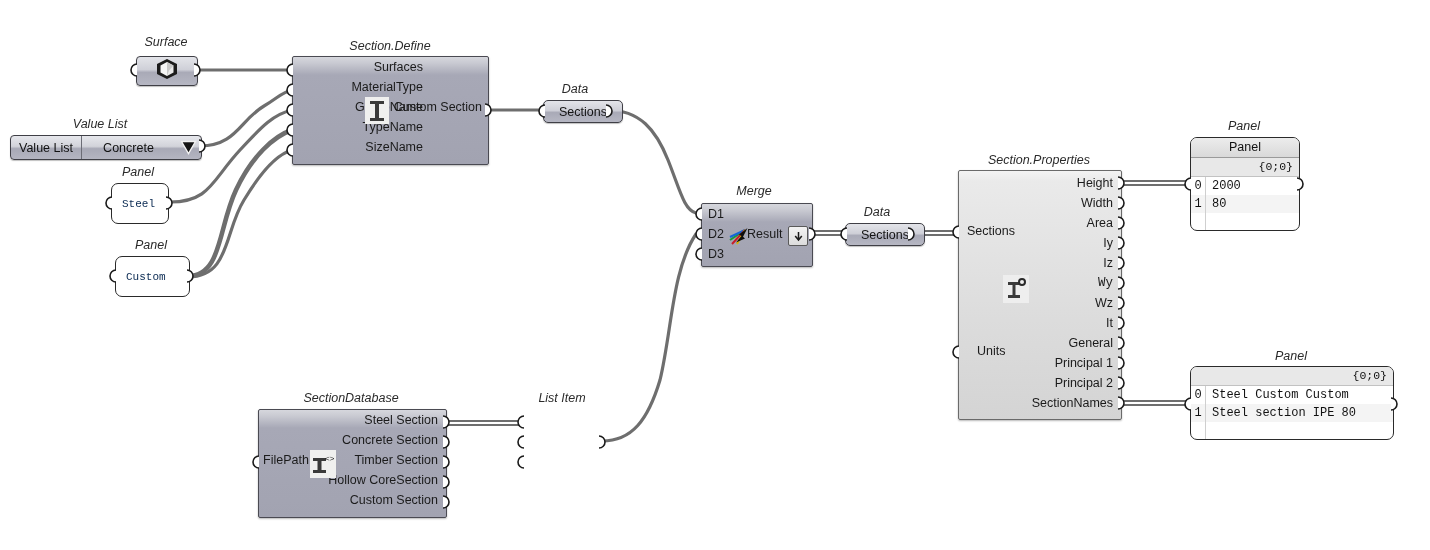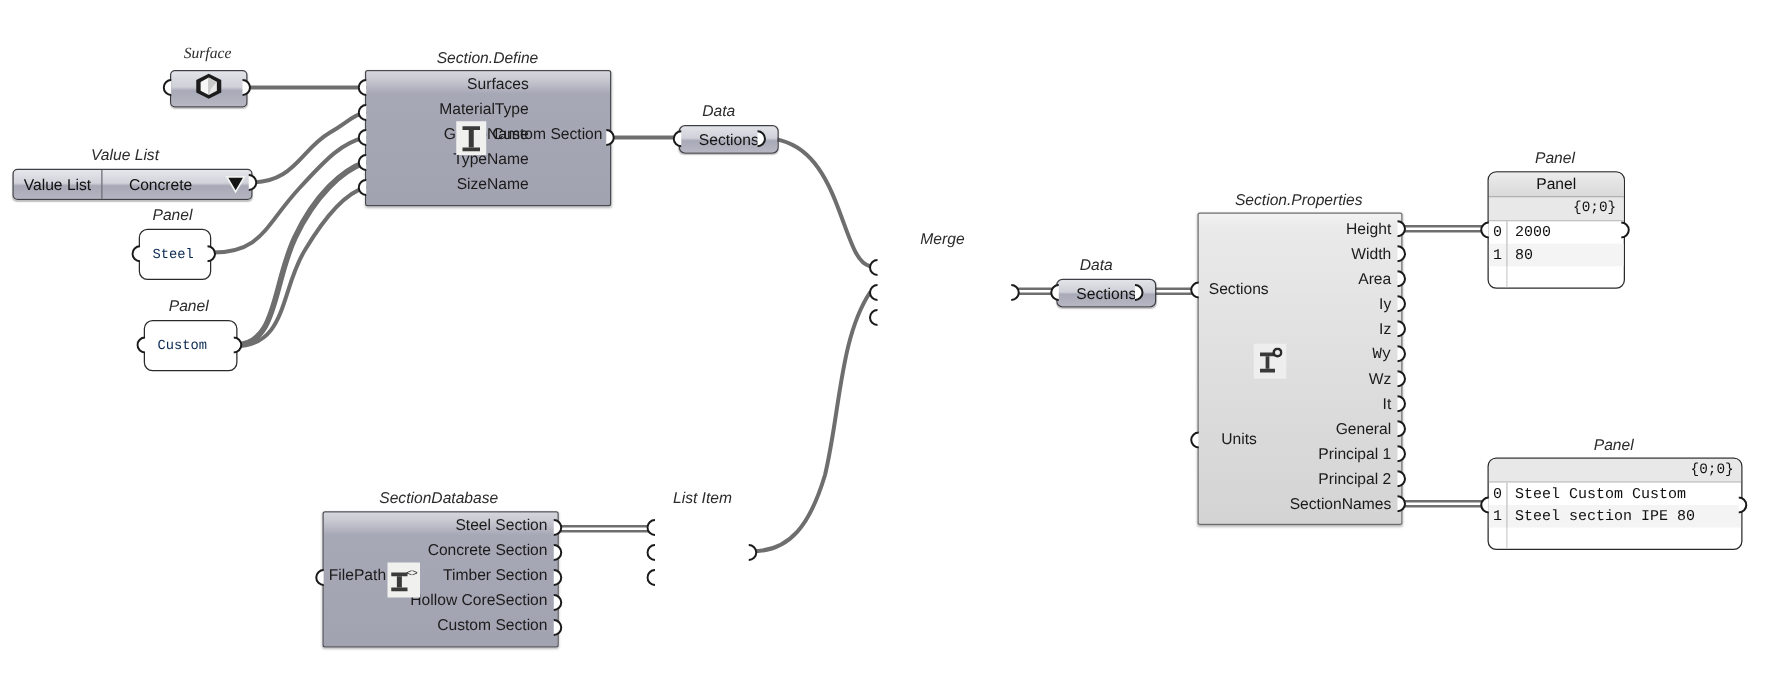--- a/index.html
+++ b/index.html
@@ -144,21 +144,21 @@
       <path d="M1121,185 L1190,185" stroke-width="2"></path>
 
       <path d="M1121,401 L1190,401" stroke-width="2"></path>
       <path d="M1121,405 L1190,405" stroke-width="2"></path>
 
       <path d="M446,421 L522,421" stroke-width="2"></path>
       <path d="M446,425 L522,425" stroke-width="2"></path>
     </g>
   </svg>
 
-  <div class="cap" style="left:120px;top:35px;width:92px;font-family:Liberation Serif, serif;">Surface</div>
+  <div class="cap" style="left:120px;top:35px;width:92px;">Surface</div>
   <div style="position:absolute;left:136px;top:56px;width:60px;height:28px;border:1px solid #3f3f46;border-radius:4px;
               background:linear-gradient(to bottom,#e3e4e9 0%,#cfd0d8 45%,#a9aab7 55%,#b6b7c3 100%);
               display:flex;align-items:center;justify-content:center;box-shadow:0 1px 1px rgba(0,0,0,.25);">
     <span style="display:block;">
       <svg width="24" height="22" viewBox="0 0 24 22">
         <polygon points="12,1 22,6 22,16 12,21 2,16 2,6" fill="#1c1c1c"></polygon>
         <polygon points="12,4 18.5,7.5 18.5,14.5 12,18 12,4" fill="#e9e9e9"></polygon>
         <polygon points="12,4 12,18 5.5,14.5 5.5,7.5" fill="#f6f6f6"></polygon>
         <polygon points="12,4 18.5,7.5 14,12.5 12,18" fill="#c9c9c9"></polygon>
       </svg>
@@ -280,20 +280,45 @@
         <path d="M7,1 A6,6 0 0 0 7,13" fill="#fff" stroke="#1a1a1a" stroke-width="1.6"></path>
       </svg>
     </div>
   <div class="grip" style="left:603px;top:104px;">
     <svg width="11" height="14" viewBox="0 0 11 14">
         <path d="M3,1 A6,6 0 0 1 3,13" fill="#fff" stroke="#1a1a1a" stroke-width="1.6"></path>
       </svg>
     </div>
 
   <div class="cap" style="left:700px;top:184px;width:108px;">Merge</div>
+  <div class="comp" style="left:701px;top:203px;width:110px;height:62px;">
+    <div class="ports">
+      <div class="port-label in" style="top:3px;left:6px;">D1</div>
+      <div class="port-label in" style="top:23px;left:6px;">D2</div>
+      <div class="port-label in" style="top:43px;left:6px;">D3</div>
+      <div class="port-label" style="top:23px;left:45px;">Result</div>
+      <div style="position:absolute;left:26px;top:22px;">
+        <svg width="22" height="22" viewBox="0 0 22 22">
+          <path d="M2,14 L17,4" stroke="#1a9a3a" stroke-width="2" fill="none"></path>
+          <path d="M2,11 L17,4" stroke="#1565d8" stroke-width="2" fill="none"></path>
+          <path d="M4,18 L17,4" stroke="#c81e2a" stroke-width="2" fill="none"></path>
+          <path d="M9,18 L17,4" stroke="#d6b400" stroke-width="2" fill="none"></path>
+          <path d="M19.5,2 L11,8.5 L13.5,10 L8,16.5 L17,12.5 L15,10.8 Z" fill="#0e0e0e"></path>
+        </svg>
+      </div>
+      <div style="position:absolute;right:4px;top:22px;width:18px;height:18px;
+                  border:1px solid #5a5a5a;border-radius:2px;
+                  background:linear-gradient(to bottom,#f3f3f3,#dcdcdc);
+                  display:flex;align-items:center;justify-content:center;">
+        <svg width="11" height="11" viewBox="0 0 11 11">
+          <path d="M5.5,1 L5.5,8 M2.2,5 L5.5,9 L8.8,5" stroke="#1a1a1a" stroke-width="1.5" fill="none"></path>
+        </svg>
+      </div>
+    </div>
+  </div>
   <div class="grip" style="left:695px;top:207px;">
     <svg width="11" height="14" viewBox="0 0 11 14">
         <path d="M7,1 A6,6 0 0 0 7,13" fill="#fff" stroke="#1a1a1a" stroke-width="1.6"></path>
       </svg>
     </div>
   <div class="grip" style="left:695px;top:227px;">
     <svg width="11" height="14" viewBox="0 0 11 14">
         <path d="M7,1 A6,6 0 0 0 7,13" fill="#fff" stroke="#1a1a1a" stroke-width="1.6"></path>
       </svg>
     </div>

